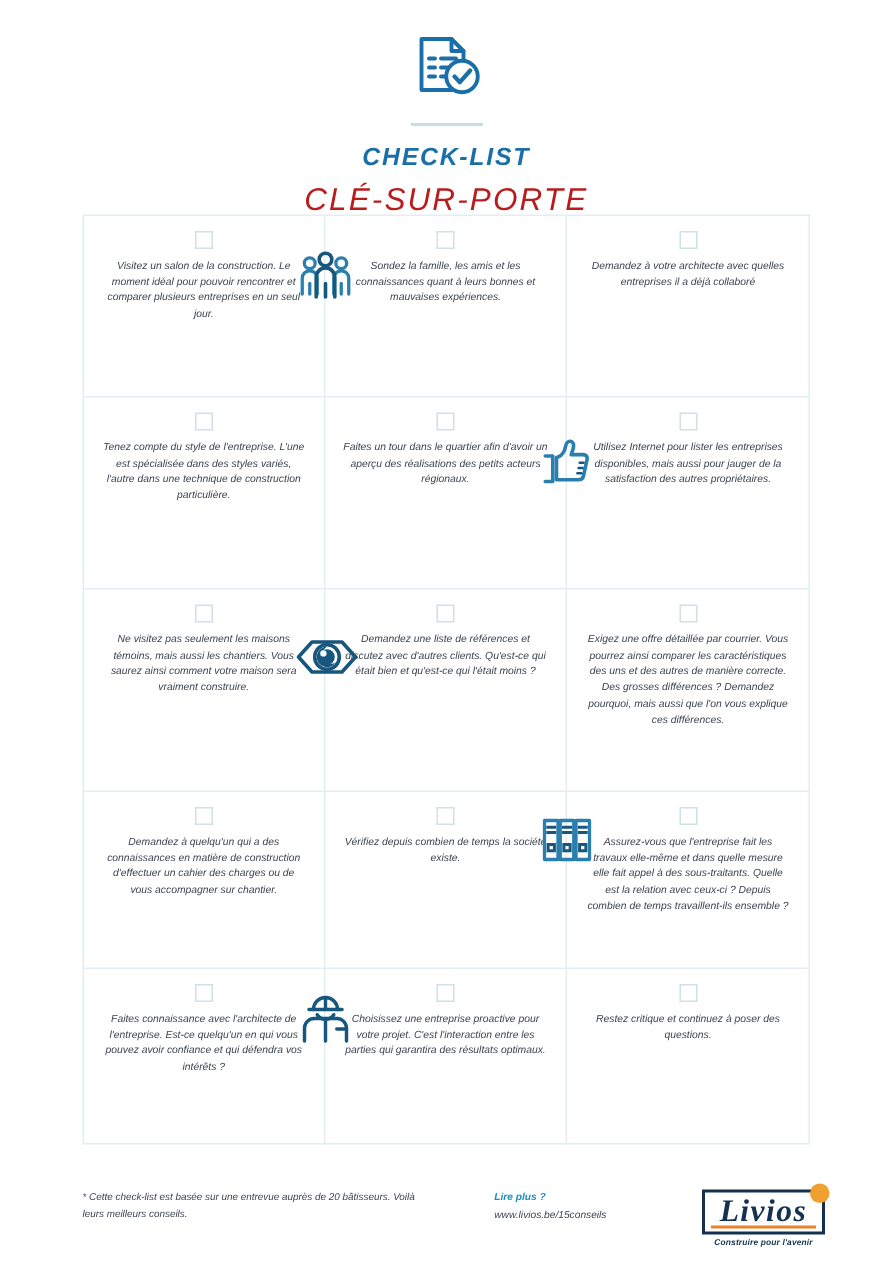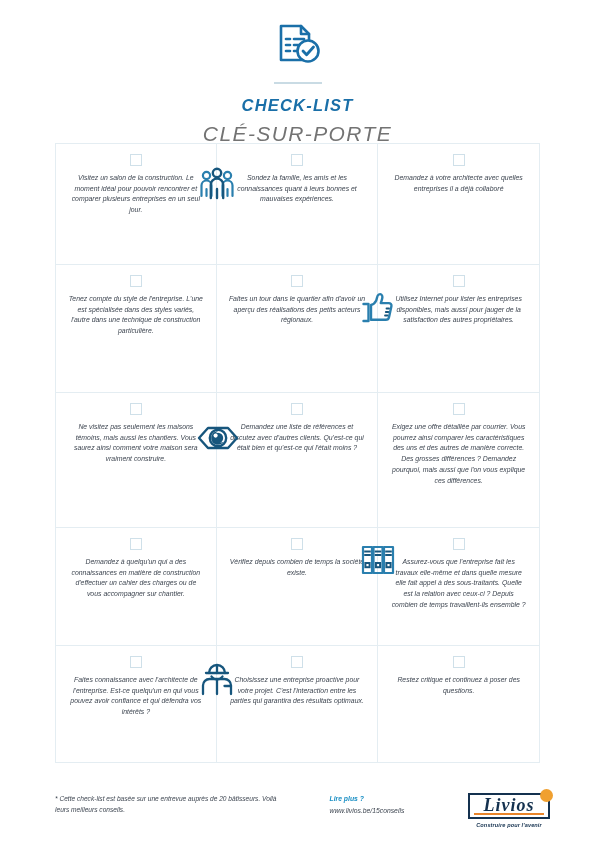--- a/index.html
+++ b/index.html
@@ -47,21 +47,21 @@
     font-weight: bold;
     letter-spacing: 1.2px;
     color: #1a6fa8;
     line-height: 1.2;
   }
 
   .title-sub {
     font-size: 21px;
     font-weight: normal;
     letter-spacing: 1.4px;
-    color: #737373;
+    color: #b91c1c;
     line-height: 1.3;
     margin-top: 4px;
   }
 
   
   .grid {
     position: absolute;
     top: 143px;
     left: 55px;
     width: 485px;
@@ -158,21 +158,21 @@
   .logo-box {
     position: relative;
     background: #ffffff;
     border: 2.5px solid #14314f;
     padding: 1px 4px 2px;
     display: block;
   }
 
   .logo-word {
     font-family: "Liberation Serif", serif;
-    font-size: 18px;
+    font-size: 21px;
     font-weight: bold;
     color: #14314f;
     letter-spacing: 1px;
     line-height: 1.05;
     position: relative;
     z-index: 2;
   }
 
   .logo-underline {
     position: absolute;

